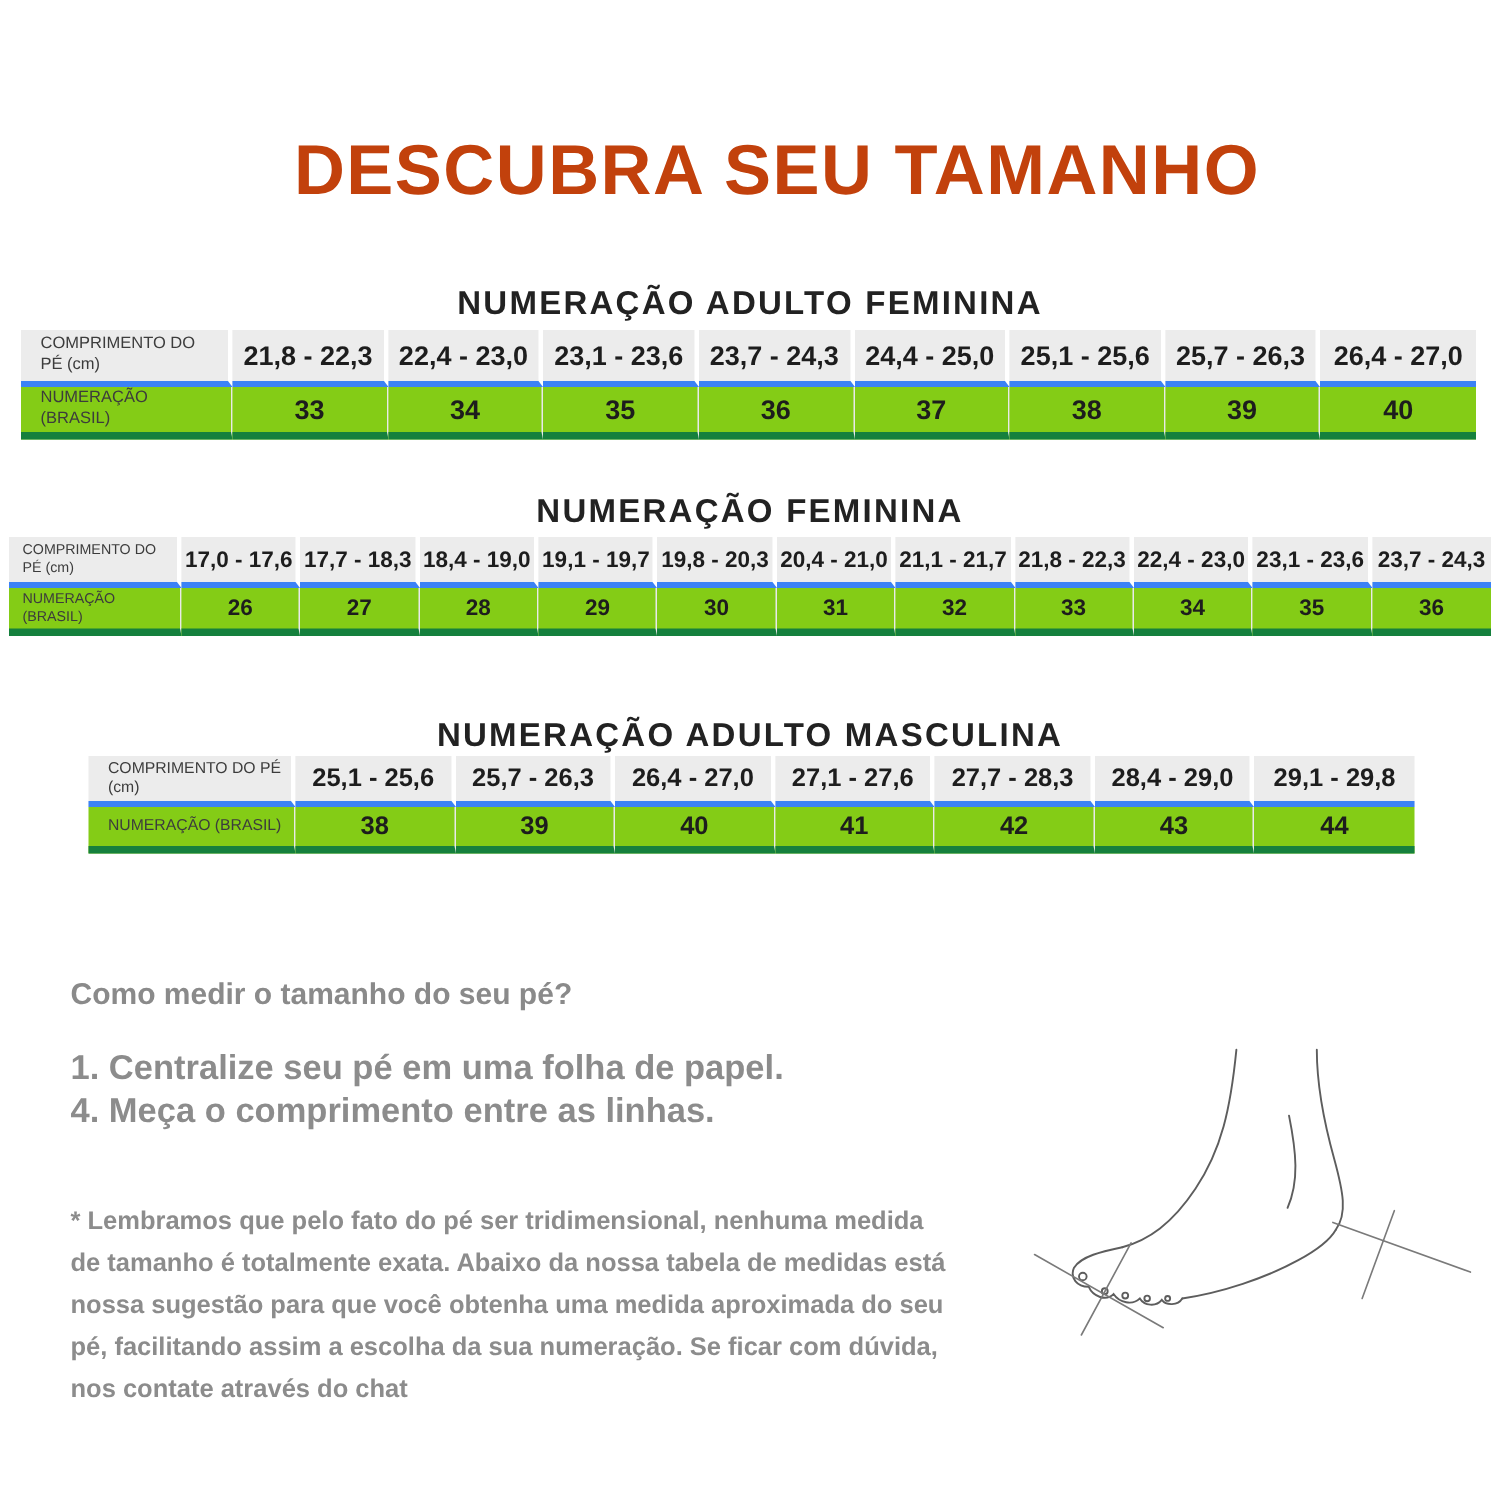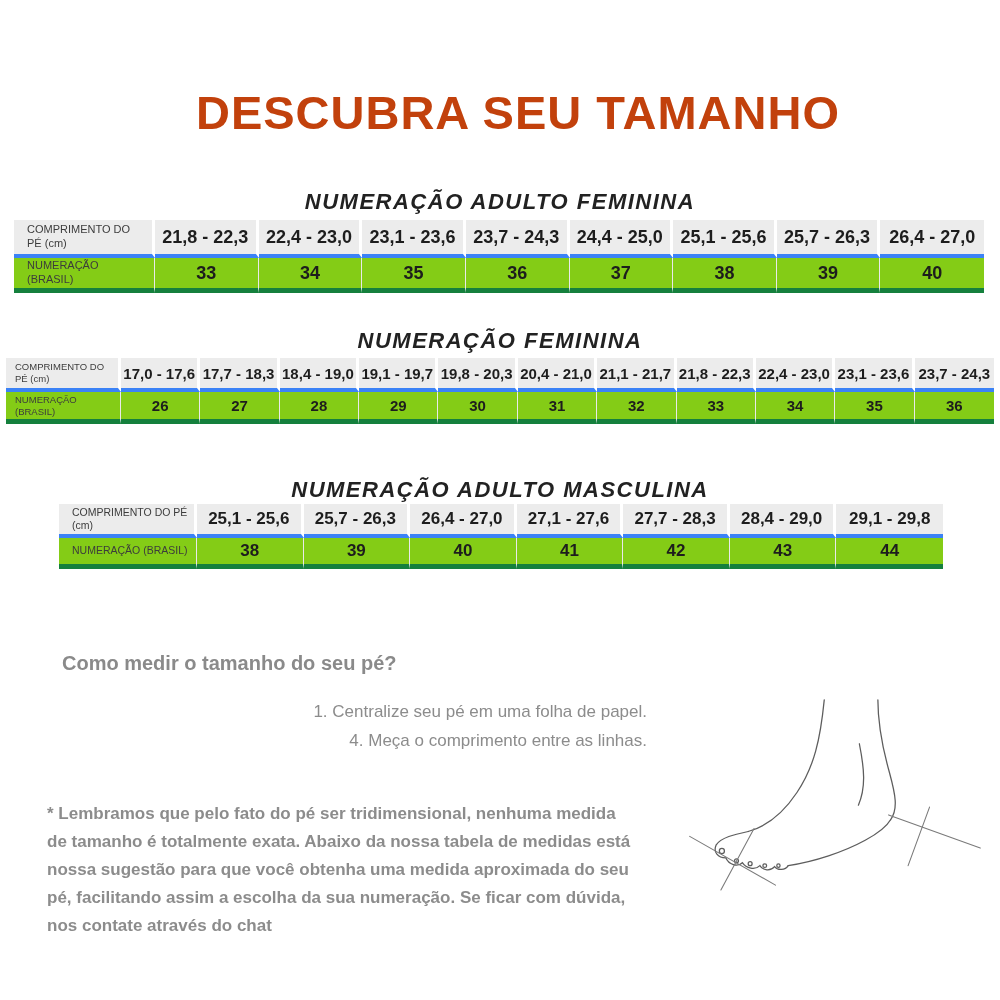--- a/index.html
+++ b/index.html
@@ -6,21 +6,21 @@
   body{
     width:1000px;height:1000px;position:relative;background:#ffffff;
     font-family:"Liberation Sans", sans-serif;color:#1d1d1d;overflow:hidden;
   }
   .page-title{
     position:absolute;top:54px;left:0;width:840px;text-align:right;
     font-size:47px;font-weight:bold;letter-spacing:1px;color:#c2410c;white-space:nowrap;
   }
   .section-title{
     position:absolute;left:0;width:1000px;text-align:center;
-    font-size:22px;font-weight:bold;letter-spacing:1.5px;color:#222;white-space:nowrap;font-style:italic;
+    font-size:22px;font-weight:bold;letter-spacing:1.5px;color:#222;white-space:nowrap;
   }
   #sec-fem{top:171px;}
   #sec-inf{top:310px;}
   #sec-masc{top:459px;text-align:center;}
 
   .st{position:absolute;display:grid;}
   #tbl-fem{top:220px;left:14px;width:970px;grid-template-rows:38px 35px;}
   #tbl-inf{top:358px;left:6px;width:988px;grid-template-rows:34px 32px;}
   #tbl-masc{top:504px;left:59px;width:884px;grid-template-rows:34px 31px;}
 
@@ -32,22 +32,22 @@
   .st-label{justify-content:flex-start;text-align:left;padding-left:13px;padding-right:6px;
     font-weight:normal;color:#3c3c3c;line-height:1.25;}
   #tbl-fem .st-head,#tbl-fem .st-val{font-size:18px;}
   #tbl-fem .st-label{font-size:11px;}
   #tbl-inf .st-head,#tbl-inf .st-val{font-size:15px;}
   #tbl-inf .st-label{font-size:9.5px;padding-left:9px;}
   #tbl-masc .st-head,#tbl-masc .st-val{font-size:17px;}
   #tbl-masc .st-label{font-size:10.5px;}
 
   .howto{position:absolute;left:47px;top:652px;width:600px;color:#8c8c8c;}
-  .howto-heading{font-size:20px;font-weight:bold;margin:0 0 22px 15px;color:#8a8a8a;}
-  .howto-step{font-size:17px;font-weight:normal;line-height:29px;text-align:right;}
+  .howto-heading{font-size:20px;font-weight:bold;margin:0 0 22px 0;color:#8a8a8a;}
+  .howto-step{font-size:23px;font-weight:bold;line-height:29px;}
   .howto-note{position:absolute;left:47px;top:800px;width:588px;color:#8c8c8c;
     font-size:17px;font-weight:bold;line-height:28px;}
 
   .foot-illo{position:absolute;left:678px;top:690px;width:312px;height:244px;}
   .foot-illo svg{width:100%;height:100%;}
   .foot-illo path,.foot-illo line,.foot-illo circle{fill:none;stroke:#5d5d5d;stroke-width:1.3;stroke-linecap:round;}
   .foot-illo .mline{stroke:#7a7a7a;stroke-width:1.1;}
 </style>
 </head>
 <body>

